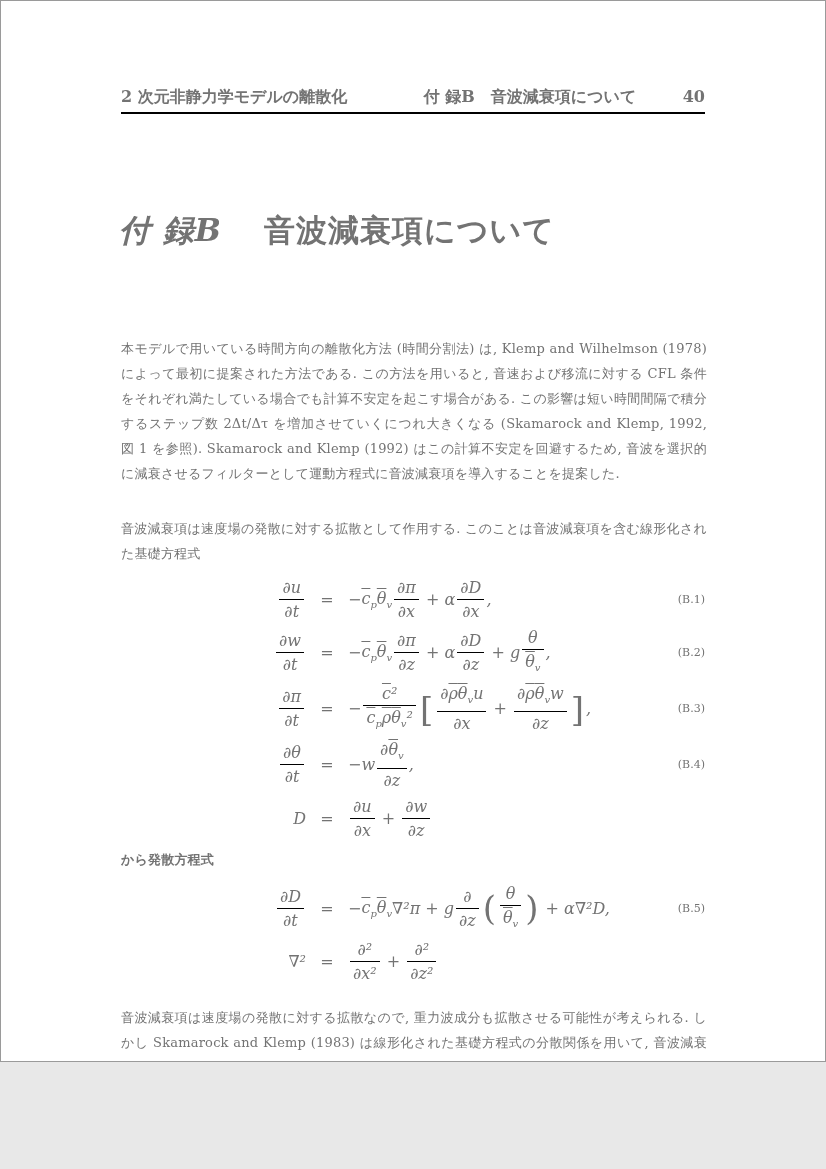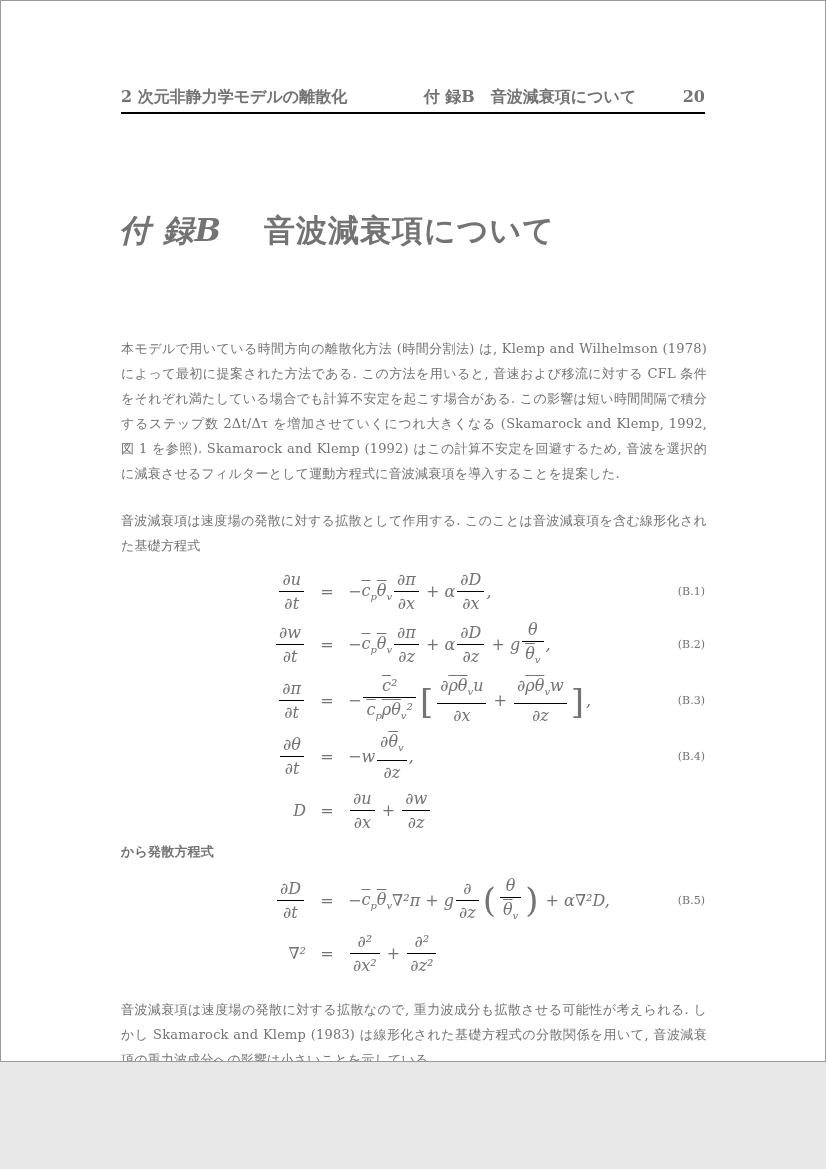--- a/index.html
+++ b/index.html
@@ -18,21 +18,21 @@
   .header-rule { margin:4px 120px 0 120px; border:0; border-top:2px solid #000; }
   
   .title { margin:96px 120px 0 118px; font-size:31px; font-weight:bold; letter-spacing:1px; }
   .title .title-label { margin-right:42px;font-style:italic; }
   
   .para {
     margin:0 120px; width:586px; font-size:13px; line-height:25px;
     text-align:justify; letter-spacing:0.2px;
   }
   .p1 { margin-top:84px; }
-  .p2 { margin-top:22px; }
+  .p2 { margin-top:30px; }
   .midline { margin-top:6px;font-weight:bold; }
   .p3 { margin-top:22px; }
   
   .eqgroup { margin:12px 120px 0 120px; }
   .eqrow { display:flex; align-items:center; margin:7px 0; font-size:16px; }
   .eq-lhs { width:185px; display:inline-flex; justify-content:flex-end; align-items:center; }
   .eq-rel { width:42px; text-align:center; }
   .eq-rhs { flex:1; display:inline-flex; align-items:center; flex-wrap:nowrap; }
   .eq-num { width:64px; text-align:right; font-style:normal; font-size:11px; }
   .mi { font-style:italic; white-space:pre; }
@@ -51,21 +51,21 @@
   .footer .f-left { font-family:"DejaVu Sans Mono","Liberation Mono",monospace; font-size:14px; }
 </style>
 </head>
 <body>
 
 <div class="page">
 
   <div class="header">
     <span class="h-left">2 次元非静力学モデルの離散化</span>
     <span class="h-center">付 録B　音波減衰項について</span>
-    <span class="h-right">20</span>
+    <span class="h-right">40</span>
   </div>
   <hr class="header-rule">
 
   <h1 class="title">
     <span class="title-label">付 録B</span><span>音波減衰項について</span>
   </h1>
 
   <p class="para p1">本モデルで用いている時間方向の離散化方法 (時間分割法) は, Klemp and Wilhelmson (1978) によって最初に提案された方法である. この方法を用いると, 音速および移流に対する CFL 条件をそれぞれ満たしている場合でも計算不安定を起こす場合がある. この影響は短い時間間隔で積分するステップ数 2Δt/Δτ を増加させていくにつれ大きくなる (Skamarock and Klemp, 1992, 図 1 を参照). Skamarock and Klemp (1992) はこの計算不安定を回避するため, 音波を選択的に減衰させるフィルターとして運動方程式に音波減衰項を導入することを提案した.</p>
 
   <p class="para p2">音波減衰項は速度場の発散に対する拡散として作用する. このことは音波減衰項を含む線形化された基礎方程式</p>

